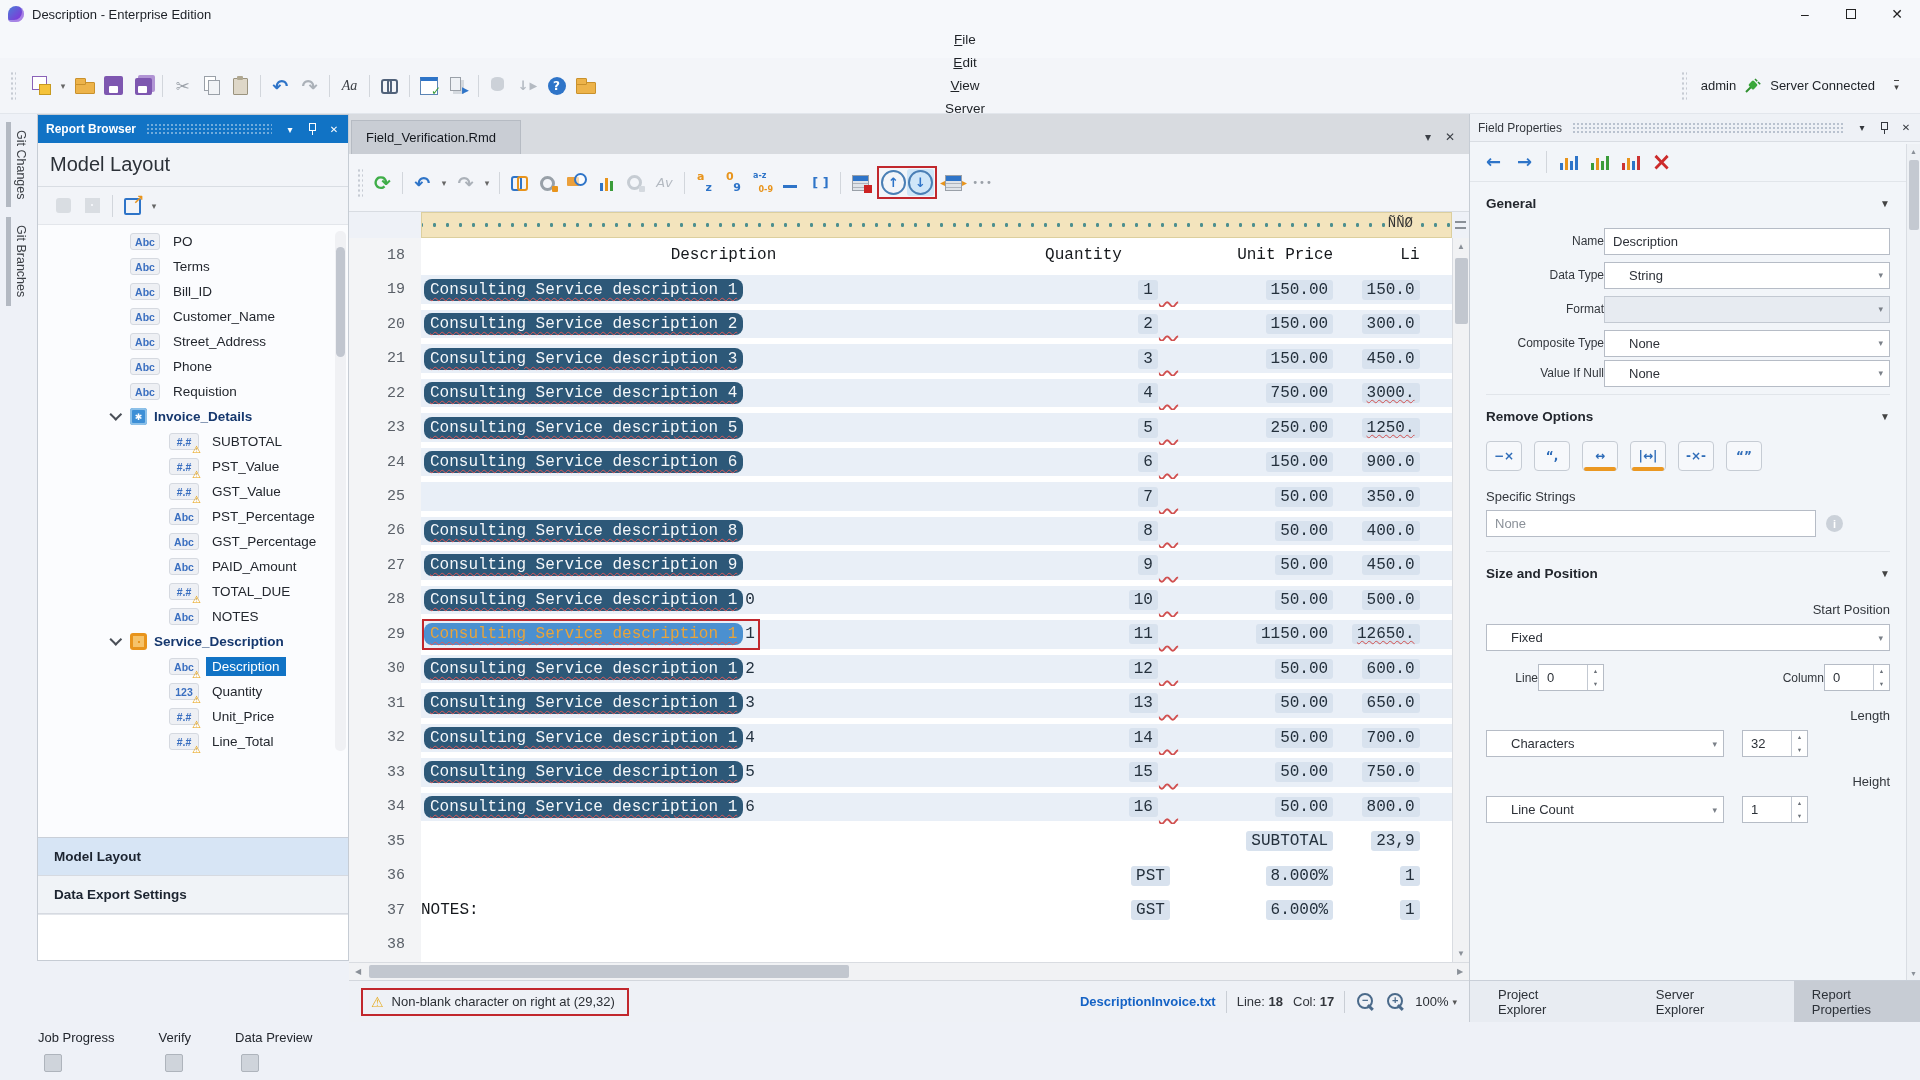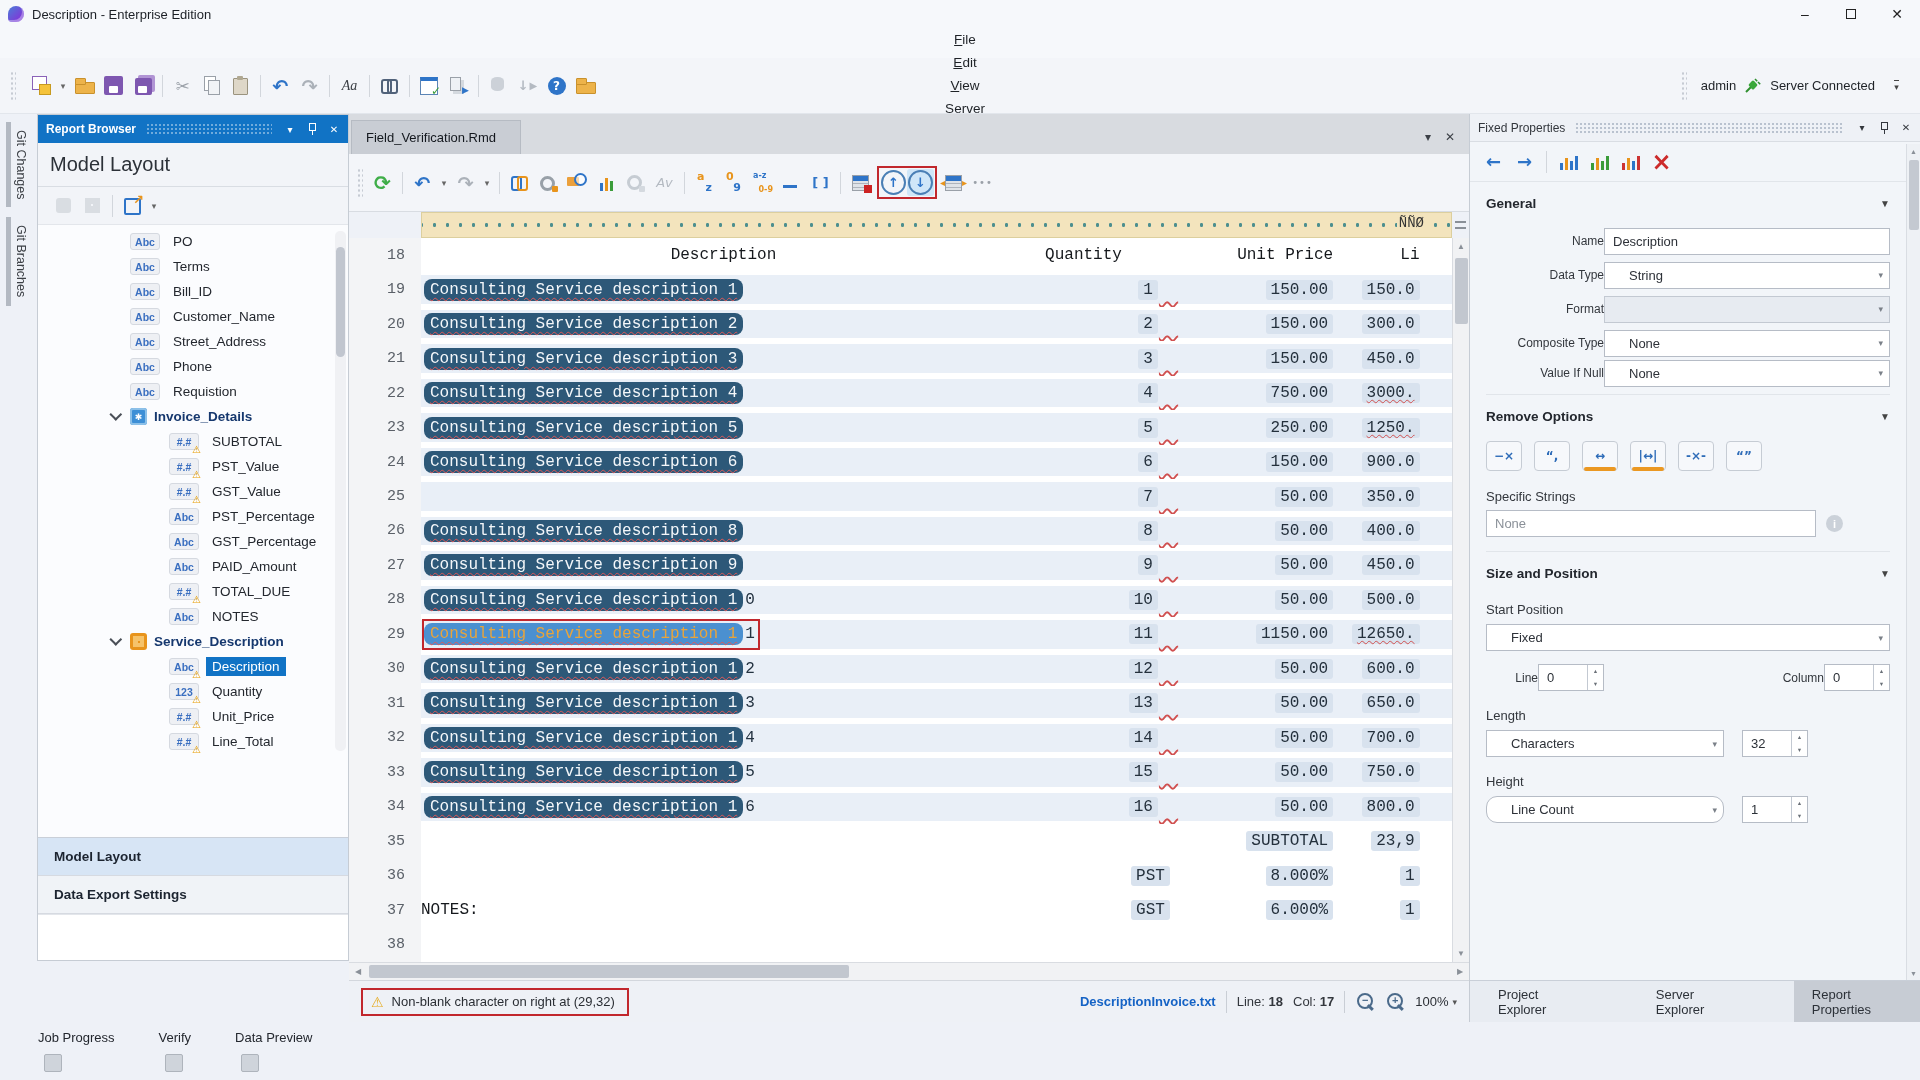--- a/index.html
+++ b/index.html
@@ -146,21 +146,21 @@
   .docarea { flex:1; display:flex; flex-direction:column; background:#eef1f7; min-width:0; }
   .tabbar { height:40px; background:#d8dbe0; display:flex; align-items:flex-end; }
   .doctab { height:34px; background:#c9cdd4; display:flex; align-items:center; padding:0 24px 0 14px; font-size:13px; color:#14181e; margin-left:2px; border:1px solid #b6bbc3; border-bottom:none; }
   .tabicons { margin-left:auto; display:flex; gap:14px; padding:0 14px 10px 0; color:#3c4047; font-size:12px; }
   .dtoolbar { height:58px; background:#f3f5f9; border-bottom:1px solid #d8dce2; display:flex; align-items:center; padding:0 8px; }
   .dticons { display:flex; align-items:center; gap:2px; }
 
   .rulerrow { height:26px; display:flex; }
   .rgut { width:72px; background:#eef1f7; }
   .ruler { flex:1; background:#f3e4bd; border:1px solid #dccf9e; position:relative; background-image:radial-gradient(circle,#4d8f8f 1.7px,transparent 2px); background-size:13px 100%; background-position:6px center; background-repeat:repeat-x; }
-  .rmark { position:absolute; right:25px; top:2px; font-family:"Liberation Mono","DejaVu Sans Mono",monospace; font-size:14px; color:#333; background:#f3e4bd; padding:0 2px; }
+  .rmark { position:absolute; right:36px; top:2px; font-family:"Liberation Mono","DejaVu Sans Mono",monospace; font-size:14px; color:#333; background:#f3e4bd; padding:0 2px; }
   .rsp { width:17px; background:#eef1f7; display:flex; align-items:center; justify-content:center; }
   .rsp .split { width:11px; height:8px; border-top:2px solid #8a9098; border-bottom:2px solid #8a9098; }
 
   .content { flex:1; display:flex; min-height:0; background:#fff; }
   .rowswrap { flex:1; overflow:hidden; }
   .drow { height:34.47px; display:flex; }
   .gutcell { width:72px; background:#f3f4f6; color:#5a6068; font-family:"Liberation Mono","DejaVu Sans Mono",monospace; font-size:15px; text-align:right; padding-right:16px; display:flex; align-items:center; justify-content:flex-end; flex:none; }
   .linecell { flex:1; position:relative; font-family:"Liberation Mono","DejaVu Sans Mono",monospace; font-size:16px; color:#15181c; overflow:hidden; }
   .band { position:absolute; left:0; right:0; top:3px; bottom:3px; background:#e9eff7; }
   .lspan { position:absolute; top:0; bottom:0; display:flex; align-items:center; }
@@ -216,21 +216,21 @@
   .fselect .val { flex:1; }
   .fselect .caret { font-size:9px; color:#7a8088; }
   .fselect.disabled { background:#e7ebf1; border-color:#c3c9d2; }
   .rmrow { display:flex; gap:12px; padding:4px 0 12px; }
   .rmbtn { width:36px; height:30px; background:#f6f8fb; border:1px solid #c6ccd4; border-radius:4px; display:flex; align-items:center; justify-content:center; font-size:12px; font-weight:bold; color:#2e6cb8; position:relative; font-family:"DejaVu Sans",sans-serif; }
   .rmbtn.active::after { content:""; position:absolute; left:1px; right:1px; bottom:-1px; height:4px; background:#eb9822; border-radius:2px; }
   .sslabel { font-size:13px; color:#33373d; padding:6px 0; }
   .ssrow { display:flex; align-items:center; gap:10px; padding-bottom:14px; }
   .ssinput { max-width:330px; } .ssinput .muted { color:#8a9098; }
   .infoi { width:17px; height:17px; border-radius:50%; background:#cbd1d9; color:#fff; font-weight:bold; font-size:11px; display:flex; align-items:center; justify-content:center; flex:none; }
-  .sublabel { font-size:13px; color:#33373d; padding:8px 0 4px; }
+  .sublabel { font-size:13px; color:#33373d; padding:8px 0 4px;text-align:right; }
   .fspin { height:27px; background:#fff; border:1px solid #b6bcc6; display:flex; align-items:stretch; }
   .fspin .sval { width:48px; display:flex; align-items:center; padding-left:8px; font-size:13px; }
   .sarrows { width:16px; border-left:1px solid #c3c9d2; display:flex; flex-direction:column; }
   .sarrows span { flex:1; display:flex; align-items:center; justify-content:center; font-size:5.5px; color:#6a7078; }
   .inlinerow { display:flex; align-items:center; padding:3px 0; }
   .fpscroll { position:absolute; right:0; top:30px; bottom:42px; width:14px; background:#eef1f5; border-left:1px solid #d9dde3; }
   .fpscroll .sa { position:absolute; left:0; width:100%; height:14px; display:flex; align-items:center; justify-content:center; font-size:7px; color:#8a9098; }
   .fpscroll .thumb { position:absolute; left:2px; width:10px; top:16px; height:70px; background:#c4c9d1; border-radius:2px; }
   .fptabs { height:42px; background:#e8ecf2; border-top:1px solid #c9cfd8; display:flex; align-items:stretch; padding-left:10px;gap:40px; }
   .fptab { display:flex; align-items:center; padding:0 18px; font-size:13px; color:#2c3138; }
@@ -896,21 +896,21 @@
         <span class="zoompct">
             <span>100%</span>
             <span class="c">▾</span>
           </span>
       </span>
     </div>
   </div>
 
   <div class="fpanel">
     <div class="caption light">
-      <span>Fixed Properties</span>
+      <span>Field Properties</span>
       <span class="capdots"></span>
       <span class="capic">▾</span>
       <span class="capic">
           <span class="i-pin"></span>
         </span>
       <span class="capic">✕</span>
     </div>
     <div class="fptools" id="fptools">
         <span class="tbi i-nav-back"></span>
         <span class="tbi i-nav-forward"></span>
@@ -1047,21 +1047,21 @@
           <span class="fspin">
             <span class="sval">32</span>
             <span class="sarrows">
                 <span>▲</span>
                 <span>▼</span>
               </span>
           </span>
         </div>
         <div class="sublabel" style="padding-top:14px;">Height</div>
         <div class="inlinerow">
-          <span class="fselect" style="max-width:238px;border-radius:11px;">
+          <span class="fselect" style="max-width:238px;">
               <span class="val">Line Count</span>
               <span class="caret">▾</span>
             </span>
           <span style="width:18px"></span>
           <span class="fspin">
             <span class="sval">1</span>
             <span class="sarrows">
                 <span>▲</span>
                 <span>▼</span>
               </span>

